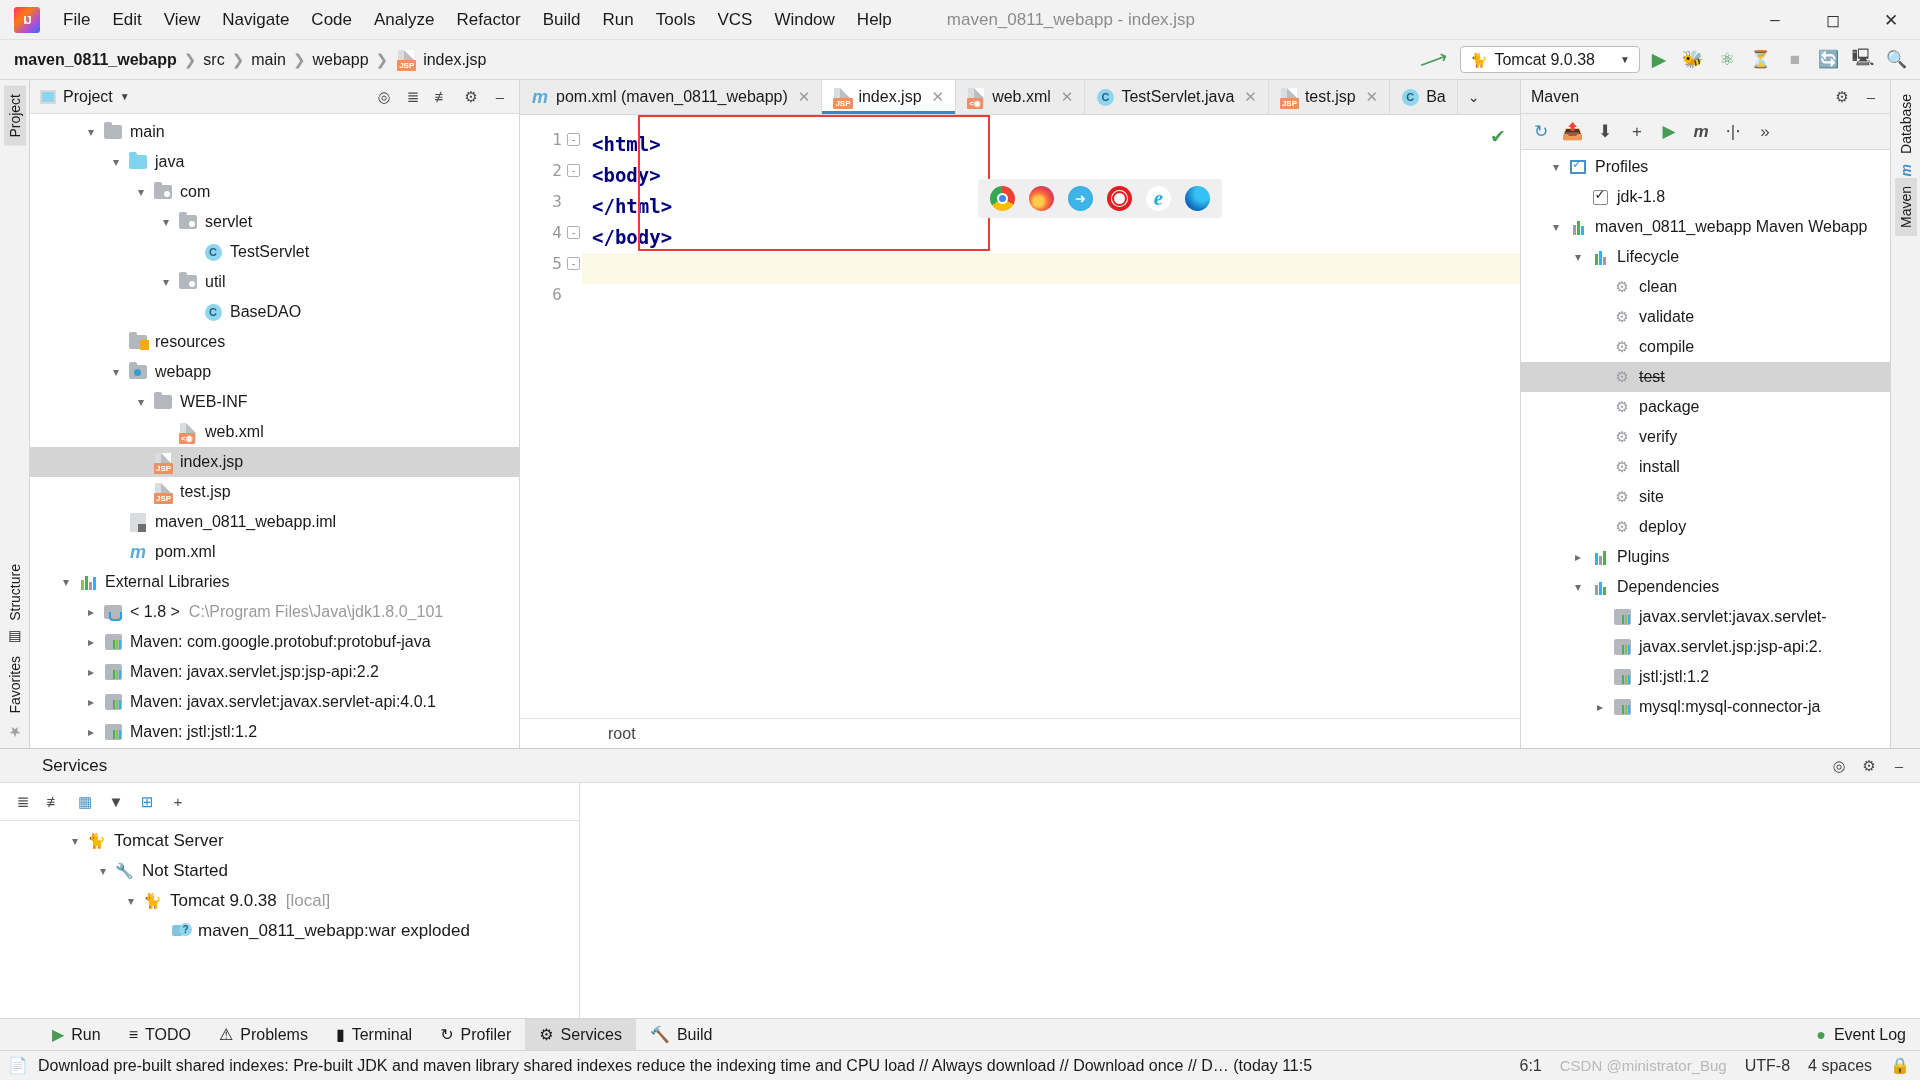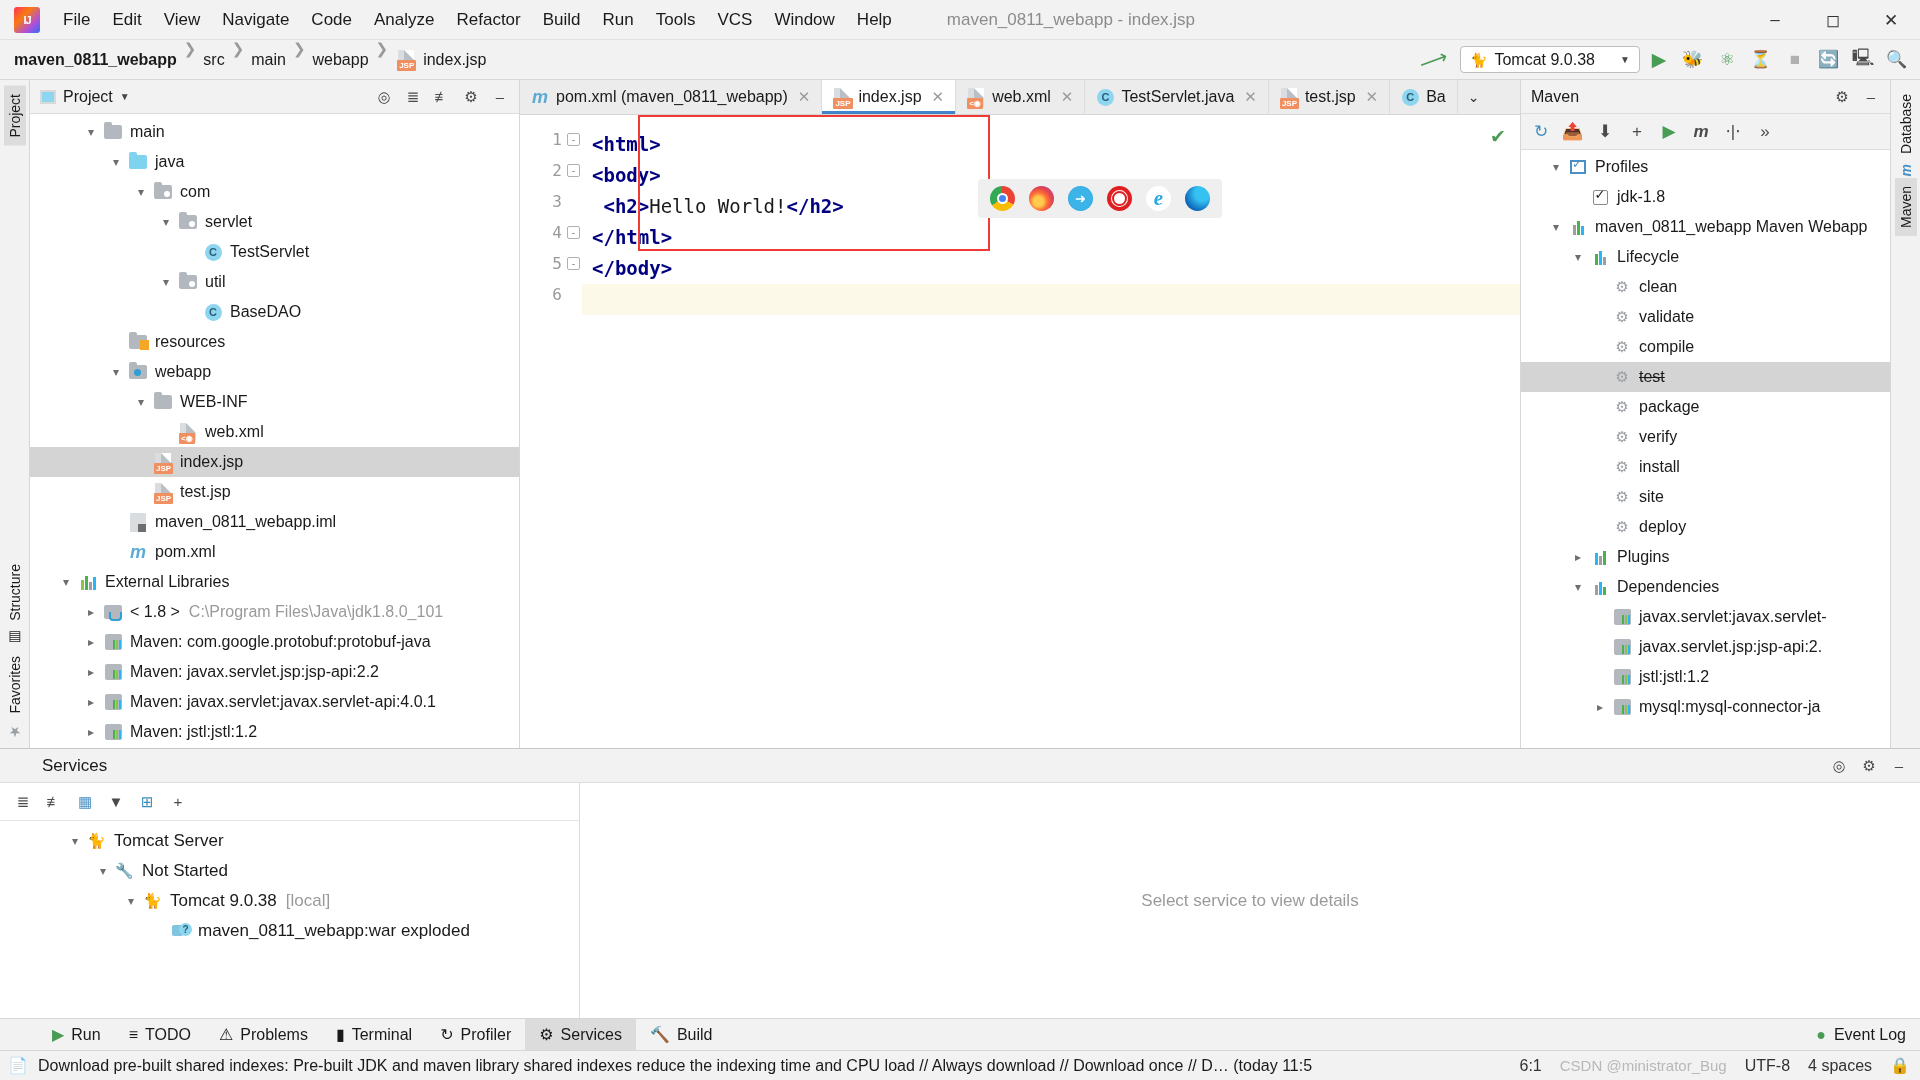--- a/index.html
+++ b/index.html
@@ -38,21 +38,21 @@
     margin-left: 44px; font-size: 17px; color: #8c8c8c; white-space: nowrap;
   }
   .win-controls { position: absolute; right: 0; top: 0; height: 40px; display: flex; }
   .win-btn {
     width: 58px; height: 40px; display: flex; align-items: center; justify-content: center;
     color: #333; font-size: 17px;
   }
 
   
   .navbar {
-    height: 40px; display: flex; padding: 0 8px 0 14px;
+    height: 40px; display: flex; align-items: center; padding: 0 8px 0 14px;
     background: #f2f2f2; border-bottom: 1px solid #d6d6d6; flex: 0 0 40px;
   }
   .crumb { display: flex; align-items: center; font-size: 16px; color: #1a1a1a; }
   .crumb.bold { font-weight: bold; }
   .crumb-sep { color: #9a9a9a; margin: 0 7px; font-size: 15px; }
   .nav-right { margin-left: auto; display: flex; align-items: center; gap: 4px; }
   .hammer { color: #499c54; font-size: 20px; padding: 0 8px; transform: rotate(-20deg); }
   .run-config {
     display: flex; align-items: center; gap: 7px; border: 1px solid #bdbdbd;
     background: #fff; border-radius: 4px; height: 27px; padding: 0 9px;
@@ -561,35 +561,35 @@
             <div class="gline">2<span class="fold">-</span></div>
             <div class="gline">3</div>
             <div class="gline">4<span class="fold">-</span></div>
             <div class="gline">5<span class="fold">-</span></div>
             <div class="gline">6</div>
           </div>
         <div class="code" id="code">
           <div class="red-box"></div>
         <div class="cline"><span class="tagp">&lt;html&gt;</span></div>
             <div class="cline"><span class="tagp">&lt;body&gt;</span></div>
-            <div class="cline"><span class="txt"> </span><span class="tagp">&lt;h2&gt;</span><span class="txt">Hello World!</span><span class="tagp">&lt;/h2&gt;</span></div>
             <div class="cline"><span class="tagp">&lt;/html&gt;</span></div>
             <div class="cline"><span class="tagp">&lt;/body&gt;</span></div>
             <div class="cline cur"></div>
           </div>
         <div class="browsers">
           <span class="bro chrome"></span>
           <span class="bro firefox"></span>
           <span class="bro safari">➜</span>
           <span class="bro opera"></span>
           <span class="bro ie">e</span>
           <span class="bro edge"></span>
         </div>
         <span class="inspect-ok">✔</span>
       </div>
+      <div class="breadcrumb-bot">root</div>
     </div>
 
     <div class="maven-panel">
       <div class="panel-head">
         <span class="panel-title">Maven</span>
         <span class="panel-head-icons">
           <span class="ph-ico">⚙</span>
           <span class="ph-ico">–</span>
         </span>
       </div>
@@ -807,21 +807,20 @@
             </div>
             <div class="snode" style="padding-left: 148px;">
               <span class="tw"></span>
               <span class="ticon">
                 <span class="war-ico"></span>
               </span>
               <span class="tlabel">maven_0811_webapp:war exploded</span>
             </div>
           </div>
       </div>
-      <div class="svc-right">Select service to view details</div>
     </div>
   </div>
 
   <div class="bottombar">
     <span class="bb-item">
       <span style="color:#499c54">▶</span>
       <span>Run</span>
     </span>
     <span class="bb-item">
       <span>≡</span>

